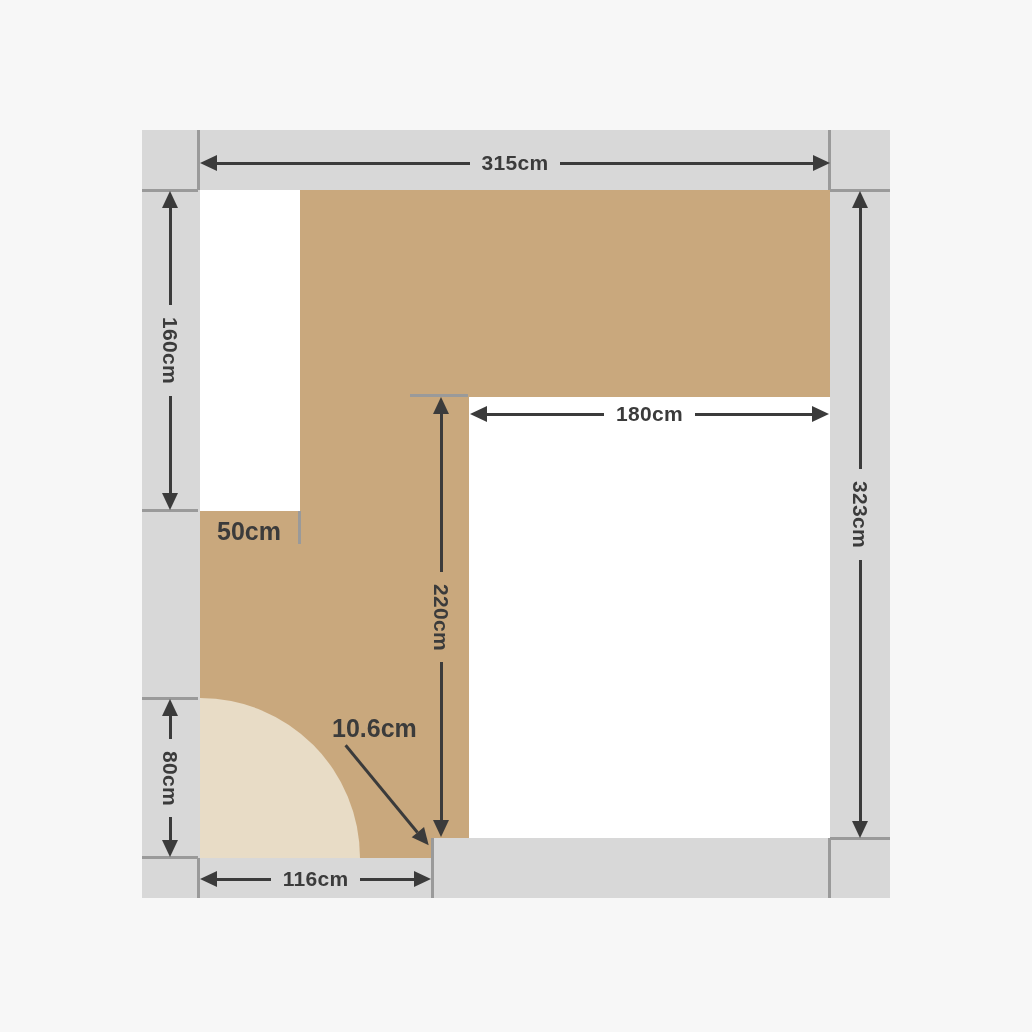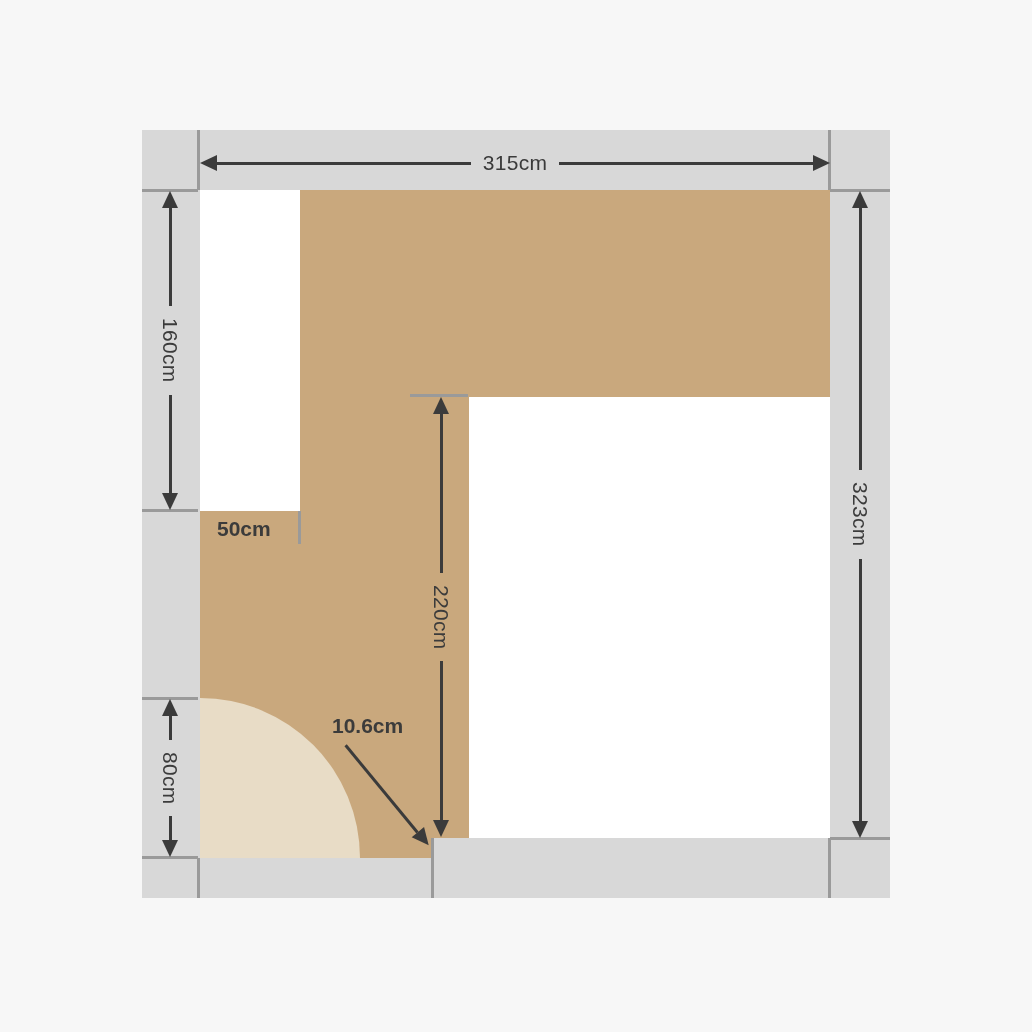--- a/index.html
+++ b/index.html
@@ -7,37 +7,37 @@
   #plan{position:relative;width:1032px;height:1032px;background:var(--bg);overflow:hidden}
 
   .wall{position:absolute;background:var(--wall)}
   .room{position:absolute;background:var(--room)}
   .tan{position:absolute;background:var(--tan);
        clip-path:polygon(100px 0px,630px 0px,630px 207px,269px 207px,269px 648px,233px 648px,233px 668px,0px 668px,0px 321px,100px 321px)}
   .swing{position:absolute;background:var(--swing);border-top-right-radius:100%}
   .joint{position:absolute;background:var(--joint)}
 
   .dim{position:absolute;display:flex;align-items:center;justify-content:center;
-       color:var(--dim);font-size:21px;font-weight:400;letter-spacing:.3px}
+       color:var(--dim);font-size:21px;font-weight:700;letter-spacing:.3px}
   .dim.h{flex-direction:row;height:34px}
   .dim.v{flex-direction:column;width:34px}
   .seg{background:var(--dim)}
   .dim.h .seg{height:3px;flex:1}
   .dim.v .seg{width:3px;flex:1}
   .lbl{white-space:nowrap;line-height:24px}
   .dim.h .lbl{padding:0 12px}
   .dim.v .lbl{writing-mode:vertical-rl;padding:12px 0}
 
   .tri{width:0;height:0;border:solid transparent;flex:none}
   .tri.l{border-width:8px 17px 8px 0;border-right-color:var(--dim)}
   .tri.r{border-width:8px 0 8px 17px;border-left-color:var(--dim)}
   .tri.u{border-width:0 8px 17px 8px;border-bottom-color:var(--dim)}
   .tri.d{border-width:17px 8px 0 8px;border-top-color:var(--dim)}
 
-  .floatlbl{position:absolute;color:var(--dim);font-size:21px;font-weight:600;white-space:nowrap}
+  .floatlbl{position:absolute;color:var(--dim);font-size:25px;font-weight:600;white-space:nowrap}
   .leader{position:absolute;display:flex;align-items:center;height:16px;transform-origin:0 50%}
   .leader .seg{height:3px;flex:1}
 </style>
 </head>
 <body>
 
 <div id="plan">
 
   <div class="room" style="left:200px;top:190px;width:630px;height:668px"></div>
 
@@ -83,37 +83,51 @@
   </div>
 
   <div class="dim v" style="left:843px;top:191px;height:647px">
     <div class="tri u"></div>
     <div class="seg"></div>
     <span class="lbl">323cm</span>
     <div class="seg"></div>
     <div class="tri d"></div>
   </div>
 
+  <div class="dim h" style="left:470px;top:397px;width:359px">
+    <div class="tri l"></div>
+    <div class="seg"></div>
+    <span class="lbl">180cm</span>
+    <div class="seg"></div>
+    <div class="tri r"></div>
+  </div>
 
   <div class="dim v" style="left:424px;top:397px;height:440px">
     <div class="tri u"></div>
     <div class="seg"></div>
     <span class="lbl">220cm</span>
     <div class="seg"></div>
     <div class="tri d"></div>
   </div>
 
   <div class="dim v" style="left:153px;top:699px;height:158px">
     <div class="tri u"></div>
     <div class="seg"></div>
     <span class="lbl">80cm</span>
     <div class="seg"></div>
     <div class="tri d"></div>
   </div>
 
+  <div class="dim h" style="left:200px;top:862px;width:231px">
+    <div class="tri l"></div>
+    <div class="seg"></div>
+    <span class="lbl">116cm</span>
+    <div class="seg"></div>
+    <div class="tri r"></div>
+  </div>
 
 
   <div class="floatlbl" style="left:217px;top:517px">50cm</div>
 
   <div class="floatlbl" style="left:332px;top:714px">10.6cm</div>
   <div class="leader" style="left:346px;top:737px;width:130px;transform:rotate(50.5deg)">
     <div class="seg"></div>
     <div class="tri r"></div>
   </div>
 

